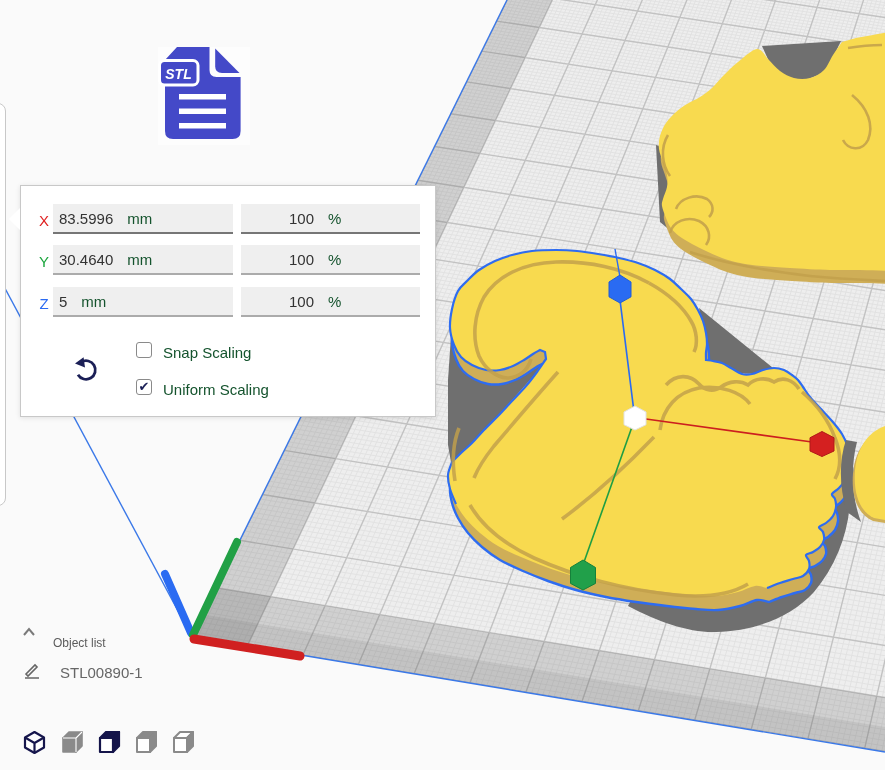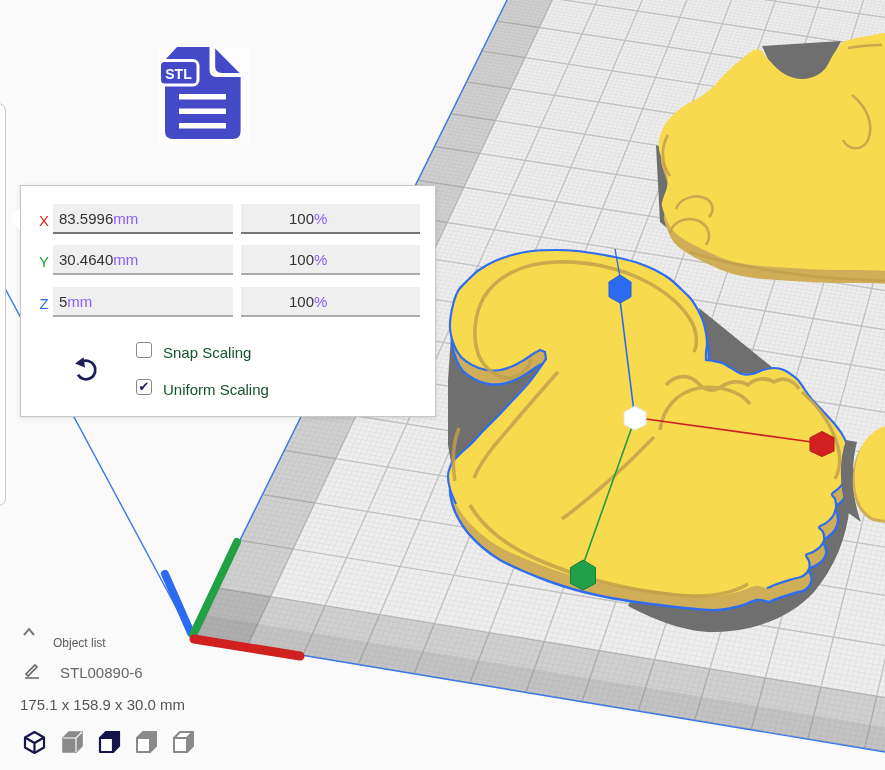--- a/index.html
+++ b/index.html
@@ -1,27 +1,27 @@
 <!DOCTYPE html>
 <html><head><meta charset="utf-8"><style>
 * { margin:0; padding:0; box-sizing:border-box; }
 html,body { width:885px; height:770px; overflow:hidden; background:#fafafa;
   font-family:"Liberation Sans", sans-serif; position:relative; }
 .abs { position:absolute; }
 #toolbar { left:-40px; top:103px; width:46px; height:403px; background:#fff;
   border:1px solid #c8c8c8; border-radius:8px; }
-#stlicon { left:158px; top:47px; }
+#stlicon { left:158px; top:47px;font-style:italic; }
 #panel { left:20px; top:185px; width:416px; height:232px; background:#fff;
   border:1px solid #c8c8c8; box-shadow:0 1px 5px rgba(0,0,0,0.10); }
 #ptip { left:9px; top:208px; width:0; height:0; border-top:11px solid transparent;
   border-bottom:11px solid transparent; border-right:11px solid #fff; }
 .axlbl { position:absolute; left:15px; width:16px; text-align:center; font-size:15px; }
 .fld { position:absolute; background:#efefef; height:30px; font-size:15px; color:#333;
   display:flex; align-items:center; padding:0 6px; justify-content:flex-start; }
-.fld .unit { color:#8b5cf6; }
+.fld .unit { color:#14532d;margin-left:14px; }
 .mm { left:32px; width:180px; }
 .pct { left:220px; width:179px;padding-left:48px; }
 .r1 { top:18px; border-bottom:2px solid #767676; }
 .r2 { top:59px; border-bottom:2px solid #ababab; }
 .r3 { top:101px; border-bottom:2px solid #ababab; }
 .cb { position:absolute; left:115px; width:16px; height:16px; background:#fff;
   border:1px solid #8a8a8a; border-radius:3px; }
 .cblbl { position:absolute; left:142px; font-size:15px; color:#14532d; }
 #objlist { color:#5b5b5b; }
 </style></head>
@@ -149,22 +149,21 @@
 <div class="abs" id="ptip"></div>
 <div class="abs" id="objlist" style="left:20px;top:620px;width:400px">
   <div style="position:relative;height:150px">
     <svg class="abs" style="left:2px;top:7px" width="14" height="10" viewBox="0 0 14 10">
         <path d="M2 8 L7 2 L12 8" fill="none" stroke="#7a7a7a" stroke-width="2"></path>
       </svg>
     <div class="abs" style="left:33px;top:16px;font-size:12px">Object list</div>
     <svg class="abs" style="left:4px;top:43px" width="16" height="16" viewBox="0 0 16 16">
         <path d="M2 11 L11 2 L13 4 L4 13 Z M1 15 L15 15" stroke="#666" stroke-width="1.6" fill="none"></path>
       </svg>
-    <div class="abs" style="left:40px;top:44px;font-size:15px;color:#666">STL00890-6</div>
-    <div class="abs" style="left:0px;top:76px;font-size:15px;color:#555">175.1 x 158.9 x 30.0 mm</div>
+    <div class="abs" style="left:40px;top:44px;font-size:15px;color:#666">STL00890-1</div>
     <div class="abs" style="left:3px;top:111px"><svg width="200" height="24" viewBox="0 0 200 24">
 <g transform="translate(1 0)">
 <polygon points="10.5,1 20,6.5 20,16.5 10.5,22 1,16.5 1,6.5" fill="#fff" stroke="#16164c" stroke-width="2.2" stroke-linejoin="round"></polygon>
 <path d="M1 6.5 L10.5 12 L20 6.5 M10.5 12 L10.5 22" fill="none" stroke="#16164c" stroke-width="2.2" stroke-linejoin="round"></path>
 </g>
 <g transform="translate(38 0)" stroke="#8a8a8a" stroke-width="1.6" stroke-linejoin="round">
 <polygon points="2,7 8,1 21,1 15,7" fill="#8a8a8a"></polygon>
 <polygon points="15,7 21,1 21,15 15,21" fill="#8a8a8a"></polygon>
 <polygon points="2,7 15,7 15,21 2,21" fill="#8a8a8a"></polygon>
 </g>

